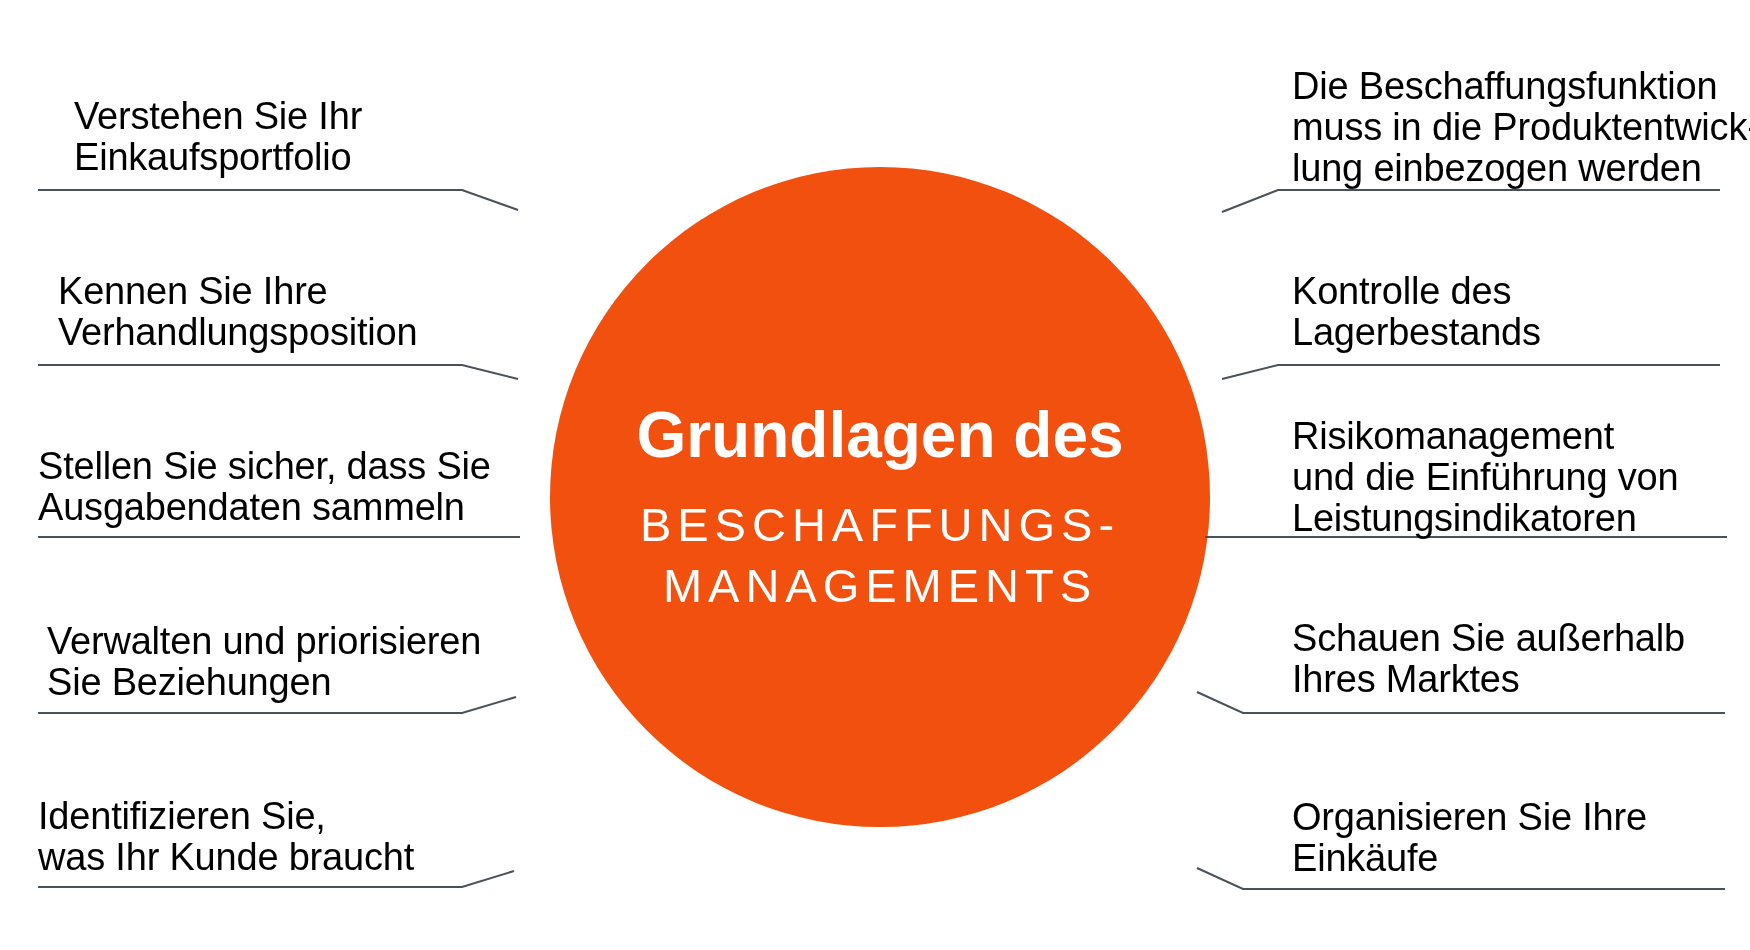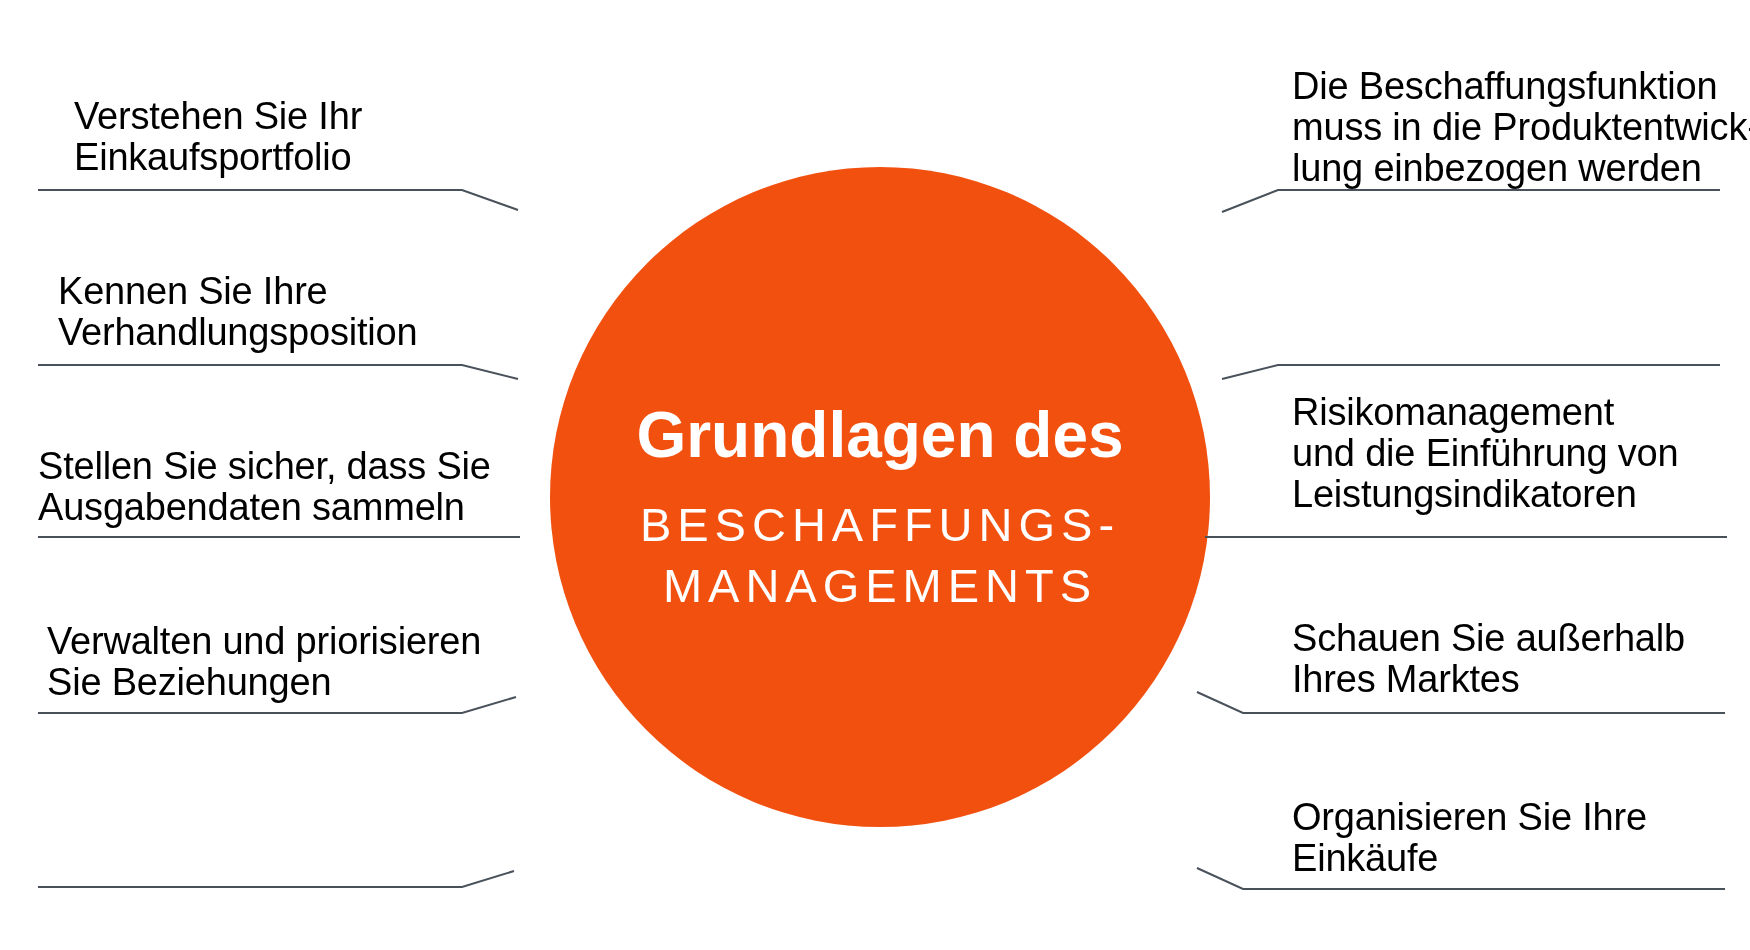--- a/index.html
+++ b/index.html
@@ -23,21 +23,21 @@
   }
   .left-col{left:38px;}
   .right-col{left:1292px;}
   .l1{top:96px;margin-left:36px;}
   .l2{top:271px;margin-left:20px;}
   .l3{top:446px;}
   .l4{top:621px;margin-left:9px;}
   .l5{top:796px;}
   .r1{top:66px;}
   .r2{top:271px;}
-  .r3{top:392px;}
+  .r3{top:416px;}
   .r4{top:618px;}
   .r5{top:797px;}
   .circle-text{
     position:absolute;
     left:550px;
     top:0;
     width:660px;
     text-align:center;
     color:#ffffff;
   }
@@ -108,25 +108,33 @@
     <div>Verhandlungsposition</div>
   </div>
   <div class="item left-col l3">
     <div>Stellen Sie sicher, dass Sie</div>
     <div>Ausgabendaten sammeln</div>
   </div>
   <div class="item left-col l4">
     <div>Verwalten und priorisieren</div>
     <div>Sie Beziehungen</div>
   </div>
+  <div class="item left-col l5">
+    <div>Identifizieren Sie,</div>
+    <div>was Ihr Kunde braucht</div>
+  </div>
 
   <div class="item right-col r1">
     <div>Die Beschaffungsfunktion</div>
     <div>muss in die Produktentwick-</div>
     <div>lung einbezogen werden</div>
+  </div>
+  <div class="item right-col r2">
+    <div>Kontrolle des</div>
+    <div>Lagerbestands</div>
   </div>
   <div class="item right-col r3">
     <div>Risikomanagement</div>
     <div>und die Einführung von</div>
     <div>Leistungsindikatoren</div>
   </div>
   <div class="item right-col r4">
     <div>Schauen Sie außerhalb</div>
     <div>Ihres Marktes</div>
   </div>

